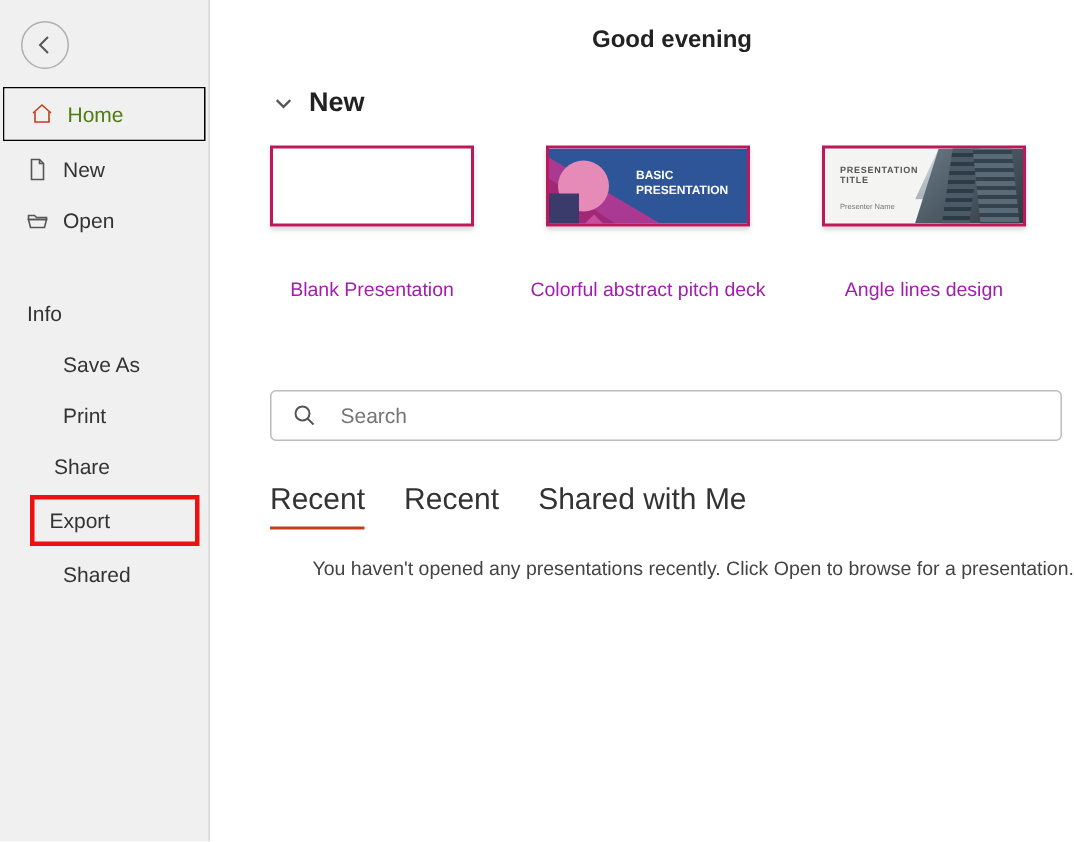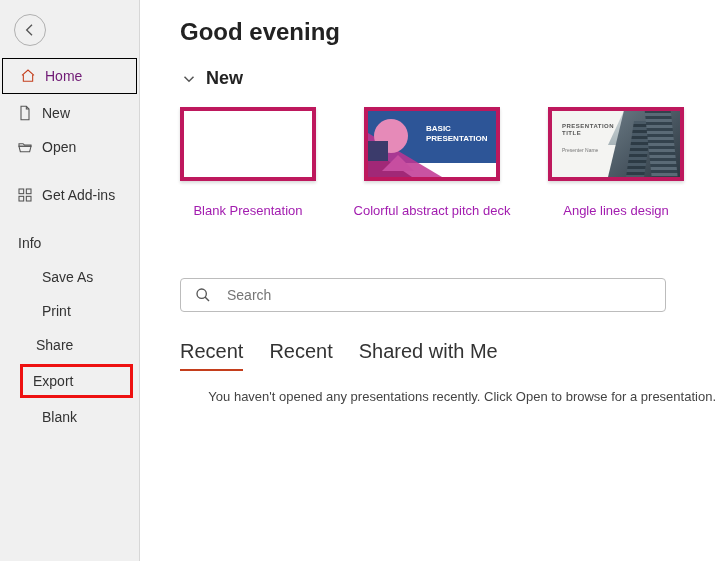--- a/index.html
+++ b/index.html
@@ -6,54 +6,54 @@
 body { font-family: "Segoe UI", Arial, sans-serif; font-size: 14px; color: #333; background: #fff; width: 716px; height: 561px; overflow: hidden; }
 .app { display: flex; width: 716px; height: 561px; }
 .sidebar { width: 140px; background: #f0f0f0; border-right: 1px solid #d7d7d7; display: flex; flex-direction: column; padding-top: 8px; }
 .back-btn { width: 32px; height: 32px; border: 1px solid #b0b0b0; border-radius: 50%; margin: 6px 0 12px 14px; display: flex; align-items: center; justify-content: center; cursor: pointer; background: #f0f0f0; }
 .back-btn svg { width: 16px; height: 16px; }
 .sidebar-item { display: flex; align-items: center; padding: 8px 8px 8px 16px; cursor: pointer; height: 34px; }
 .sidebar-item .icon { width: 18px; height: 18px; margin-right: 8px; display: inline-flex; align-items: center; justify-content: center; flex-shrink: 0; }
 .sidebar-item .icon svg { width: 16px; height: 16px; }
 .sidebar-item .label { font-size: 14px; }
 .sidebar-item.active { background: #f0f0f0; }
-.sidebar-item.active .label { color: #701a75; }
+.sidebar-item.active .label { color: #4d7c0f; }
 .sidebar-item.active .icon svg { stroke: #c43e1c; }
 .sidebar-divider { height: 14px; }
 .home-highlight { border: 1px solid #000; margin: 0 2px 2px 2px; }
 .export-highlight { border: 3px solid #e11; padding: 0 !important; margin: 2px 6px 2px 20px; }
 .export-highlight .inner { padding: 6px 10px; }
 .main { flex: 1; padding: 18px 0 0 40px; overflow: hidden; }
-.page-title { font-size: 24px; font-weight: 700; color: #222; margin-bottom: 22px; }
+.page-title { font-size: 16px; font-weight: 700; color: #222; margin-bottom: 22px; text-align: center; }
 .section-header { display: flex; align-items: center; margin-bottom: 18px; cursor: pointer; }
 .section-header .chev { width: 18px; height: 18px; margin-right: 8px; display: flex; align-items: center; justify-content: center; }
 .section-title { font-size: 18px; font-weight: 600; color: #222; }
 .templates { display: flex; gap: 48px; }
 .template { width: 136px; display: flex; flex-direction: column; align-items: center; cursor: pointer; }
-.thumb { width: 136px; height: 74px; border: 4px solid #be185d; box-shadow: 0 2px 3px rgba(0,0,0,0.15); background: #fff; margin-bottom: 22px; overflow: hidden; }
+.thumb { width: 136px; height: 54px; border: 2px solid #be185d; box-shadow: 0 2px 3px rgba(0,0,0,0.15); background: #fff; margin-bottom: 34px; overflow: hidden; }
 .template-label { font-size: 13px; color: #a21caf; text-align: right; white-space: nowrap; }
 
 .thumb2 { position: relative; }
 .th2-top { position: absolute; top: 0; left: 0; right: 0; height: 52px; background: #2d5597; }
 .th2-txt { position: absolute; top: 13px; left: 58px; color: #fff; font-size: 8px; font-weight: 700; line-height: 1.2; }
 .th2-c { position: absolute; width: 34px; height: 34px; border-radius: 50%; background: #e68ab8; top: 8px; left: 6px; }
 .th2-sq { position: absolute; width: 20px; height: 20px; background: #3b3b6b; top: 30px; left: 0; }
 .th2-tr1 { position: absolute; left: 0; bottom: 0; width: 0; height: 0; border-left: 44px solid #a12877; border-top: 30px solid transparent; }
 .th2-tr2 { position: absolute; left: 0; bottom: 0; width: 0; height: 0; border-left: 74px solid rgba(192,53,146,0.85); border-top: 44px solid transparent; }
 .th2-tr3 { position: absolute; left: 14px; top: 44px; width: 0; height: 0; border-left: 16px solid transparent; border-right: 16px solid transparent; border-bottom: 16px solid #c74ea0; }
 
 .thumb3 { position: relative; background: #f4f4f2; }
 .th3-txt1 { position: absolute; top: 12px; left: 10px; font-size: 6px; letter-spacing: 0.5px; color: #555; font-weight: 600; line-height: 1.1; }
 .th3-txt2 { position: absolute; top: 36px; left: 10px; font-size: 5px; color: #777; }
 .th3-img { position: absolute; right: 0; top: 0; bottom: 0; width: 72px; background: linear-gradient(135deg, #6b7a85 0%, #2c3842 100%); clip-path: polygon(22% 0, 100% 0, 100% 100%, 0 100%); }
 .th3-building1 { position: absolute; right: 32px; bottom: 0; width: 18px; height: 56px; background: repeating-linear-gradient(#4a5a66 0 3px, #2d3b45 3px 6px); transform: skewX(-8deg); }
 .th3-building2 { position: absolute; right: 6px; bottom: 0; width: 26px; height: 70px; background: repeating-linear-gradient(#5a6a76 0 3px, #33424d 3px 6px); transform: skewX(6deg); }
 .th3-sky { position: absolute; right: 0; top: 0; width: 72px; height: 34px; background: linear-gradient(#cfd7d9, #a9b5ba); clip-path: polygon(22% 0, 100% 0, 100% 100%, 0 100%); }
 
-.search-wrap { margin-top: 60px; width: 486px; height: 34px; border: 1px solid #bcbcbc; border-radius: 4px; display: flex; align-items: center; padding: 0 14px; }
+.search-wrap { margin-top: 60px; width: 528px; height: 34px; border: 1px solid #bcbcbc; border-radius: 4px; display: flex; align-items: center; padding: 0 14px; }
 .search-wrap svg { width: 16px; height: 16px; margin-right: 16px; stroke: #555; }
 .search-input { border: none; outline: none; font-size: 14px; flex: 1; background: transparent; color: #333; }
 .tabs { display: flex; gap: 26px; margin-top: 28px; }
 .tab { font-size: 20px; color: #333; padding-bottom: 6px; cursor: pointer; }
 .tab.active { font-weight: 400; border-bottom: 2px solid #c43e1c; }
 .empty { margin-top: 18px; font-size: 13px; color: #444; text-align: right; }
 </style>
 </head>
 <body>
 
@@ -92,31 +92,20 @@
         <svg viewBox="0 0 24 24" fill="none" stroke="#555" stroke-width="1.6">
             <path d="M3 7h6l2 2h10v2H3z"></path>
             <path d="M3 11l2 8h14l2-8z"></path>
           </svg>
       </span>
       <span class="label">Open</span>
     </div>
 
     <div class="sidebar-divider"></div>
 
-    <div class="sidebar-item">
-      <span class="icon">
-        <svg viewBox="0 0 24 24" fill="none" stroke="#555" stroke-width="1.6">
-            <rect x="3" y="3" width="7" height="7"></rect>
-            <rect x="14" y="3" width="7" height="7"></rect>
-            <rect x="3" y="14" width="7" height="7"></rect>
-            <rect x="14" y="14" width="7" height="7"></rect>
-          </svg>
-      </span>
-      <span class="label">Get Add-ins</span>
-    </div>
 
     <div class="sidebar-divider"></div>
 
     <div class="sidebar-item" style="padding-left:18px;">
       <span class="label">Info</span>
     </div>
     <div class="sidebar-item" style="padding-left:42px;">
       <span class="label">Save As</span>
     </div>
     <div class="sidebar-item" style="padding-left:42px;">
@@ -126,21 +115,21 @@
       <span class="label">Share</span>
     </div>
 
     <div class="export-highlight">
       <div class="inner sidebar-item" style="margin:0; height:auto;align-items:flex-end;">
         <span class="label">Export</span>
       </div>
     </div>
 
     <div class="sidebar-item" style="padding-left:42px;">
-      <span class="label">Blank</span>
+      <span class="label">Shared</span>
     </div>
   </div>
 
   <div class="main">
     <div class="page-title">Good evening</div>
 
     <div class="section-header">
       <span class="chev">
         <svg viewBox="0 0 24 24" fill="none" stroke="#555" stroke-width="2">
             <path d="M6 9l6 6 6-6"></path>

